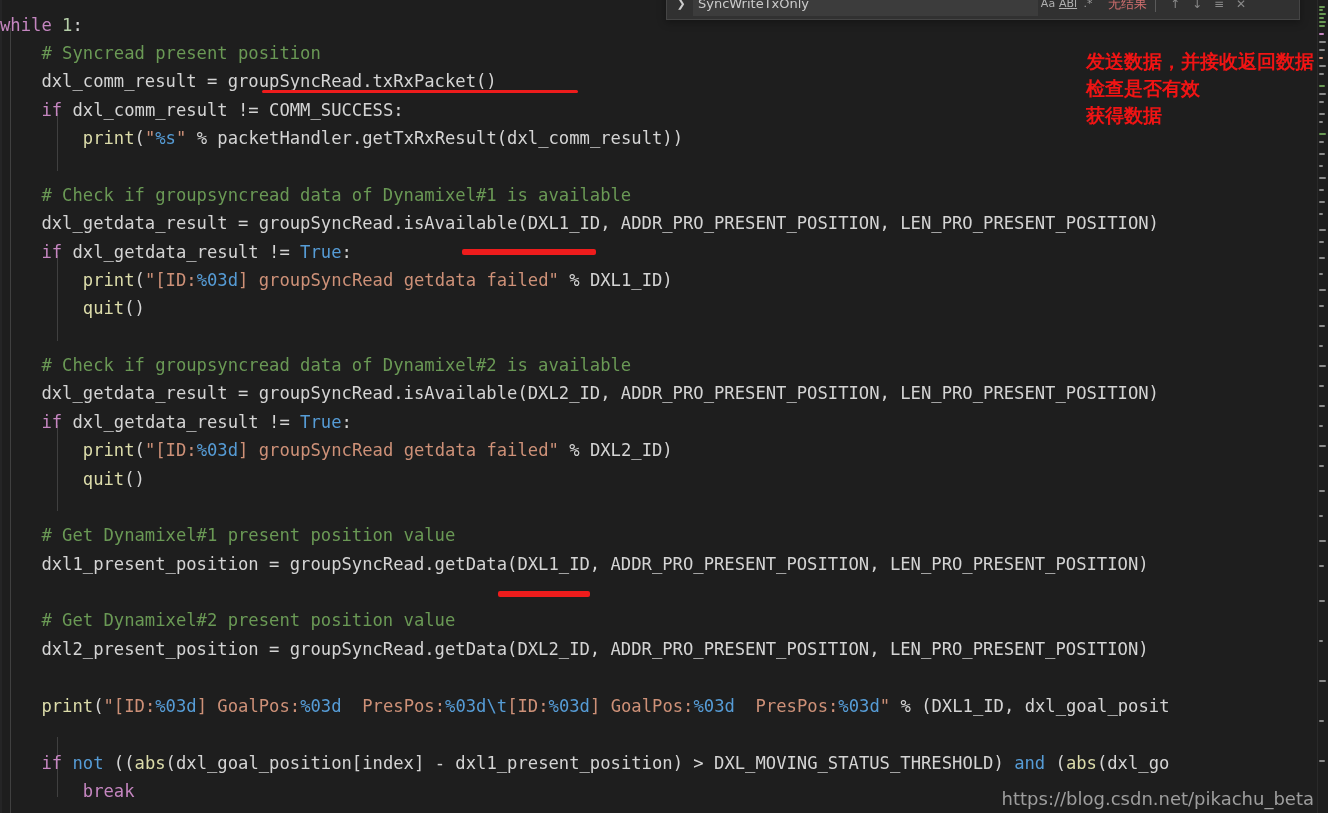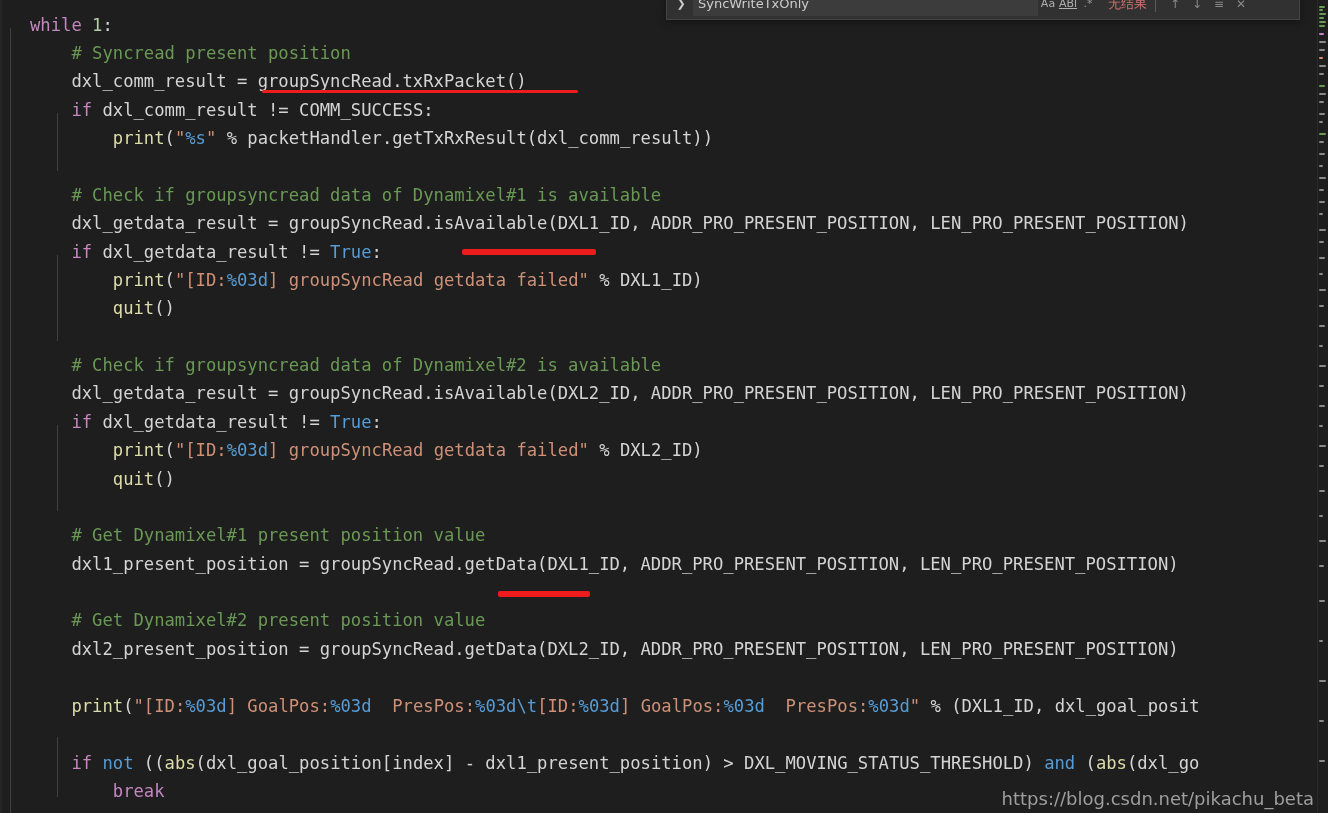--- a/index.html
+++ b/index.html
@@ -36,24 +36,23 @@
     width: 1318px; height: 813px;
     font-size: 17.2px;
     line-height: 28.34px;
     letter-spacing: 0px;
     white-space: pre;
     color: #d4d4d4;
     overflow: hidden;
   }
   .ln {
     position: absolute;
-    left: 16px;
+    left: 0;
     height: 28.34px;
     white-space: pre;
-    padding-left: 14px;
   }
 
   
   .kw   { color: #c586c0; }   
   .bkw  { color: #569cd6; }   
   .num  { color: #b5cea8; }
   .cmt  { color: #6a9955; }
   .str  { color: #ce9178; }
   .fn   { color: #dcdcaa; }
   .pln  { color: #d4d4d4; }
@@ -195,20 +194,25 @@
     </div>
 
   <div id="code"><div class="ln" style="top: 11px;"><span class="kw">while </span><span class="num">1</span><span class="pln">:</span></div><div class="ln" style="top: 39px;"><span class="cmt">    # Syncread present position</span></div><div class="ln" style="top: 67px;"><span class="pln">    dxl_comm_result = groupSyncRead.txRxPacket()</span></div><div class="ln" style="top: 96px;"><span class="pln">    </span><span class="kw">if</span><span class="pln"> dxl_comm_result != COMM_SUCCESS:</span></div><div class="ln" style="top: 124px;"><span class="pln">        </span><span class="fn">print</span><span class="pln">(</span><span class="str">"</span><span class="bkw">%s</span><span class="str">"</span><span class="pln"> % packetHandler.getTxRxResult(dxl_comm_result))</span></div><div class="ln" style="top: 152px;"></div><div class="ln" style="top: 181px;"><span class="cmt">    # Check if groupsyncread data of Dynamixel#1 is available</span></div><div class="ln" style="top: 209px;"><span class="pln">    dxl_getdata_result = groupSyncRead.isAvailable(DXL1_ID, ADDR_PRO_PRESENT_POSITION, LEN_PRO_PRESENT_POSITION)</span></div><div class="ln" style="top: 238px;"><span class="pln">    </span><span class="kw">if</span><span class="pln"> dxl_getdata_result != </span><span class="bkw">True</span><span class="pln">:</span></div><div class="ln" style="top: 266px;"><span class="pln">        </span><span class="fn">print</span><span class="pln">(</span><span class="str">"[ID:</span><span class="bkw">%03d</span><span class="str">] groupSyncRead getdata failed"</span><span class="pln"> % DXL1_ID)</span></div><div class="ln" style="top: 294px;"><span class="pln">        </span><span class="fn">quit</span><span class="pln">()</span></div><div class="ln" style="top: 323px;"></div><div class="ln" style="top: 351px;"><span class="cmt">    # Check if groupsyncread data of Dynamixel#2 is available</span></div><div class="ln" style="top: 379px;"><span class="pln">    dxl_getdata_result = groupSyncRead.isAvailable(DXL2_ID, ADDR_PRO_PRESENT_POSITION, LEN_PRO_PRESENT_POSITION)</span></div><div class="ln" style="top: 408px;"><span class="pln">    </span><span class="kw">if</span><span class="pln"> dxl_getdata_result != </span><span class="bkw">True</span><span class="pln">:</span></div><div class="ln" style="top: 436px;"><span class="pln">        </span><span class="fn">print</span><span class="pln">(</span><span class="str">"[ID:</span><span class="bkw">%03d</span><span class="str">] groupSyncRead getdata failed"</span><span class="pln"> % DXL2_ID)</span></div><div class="ln" style="top: 465px;"><span class="pln">        </span><span class="fn">quit</span><span class="pln">()</span></div><div class="ln" style="top: 493px;"></div><div class="ln" style="top: 521px;"><span class="cmt">    # Get Dynamixel#1 present position value</span></div><div class="ln" style="top: 550px;"><span class="pln">    dxl1_present_position = groupSyncRead.getData(DXL1_ID, ADDR_PRO_PRESENT_POSITION, LEN_PRO_PRESENT_POSITION)</span></div><div class="ln" style="top: 578px;"></div><div class="ln" style="top: 606px;"><span class="cmt">    # Get Dynamixel#2 present position value</span></div><div class="ln" style="top: 635px;"><span class="pln">    dxl2_present_position = groupSyncRead.getData(DXL2_ID, ADDR_PRO_PRESENT_POSITION, LEN_PRO_PRESENT_POSITION)</span></div><div class="ln" style="top: 663px;"></div><div class="ln" style="top: 692px;"><span class="pln">    </span><span class="fn">print</span><span class="pln">(</span><span class="str">"[ID:</span><span class="bkw">%03d</span><span class="str">] GoalPos:</span><span class="bkw">%03d</span><span class="str">  PresPos:</span><span class="bkw">%03d</span><span class="bkw">\t</span><span class="str">[ID:</span><span class="bkw">%03d</span><span class="str">] GoalPos:</span><span class="bkw">%03d</span><span class="str">  PresPos:</span><span class="bkw">%03d</span><span class="str">"</span><span class="pln"> % (DXL1_ID, dxl_goal_posit</span></div><div class="ln" style="top: 720px;"></div><div class="ln" style="top: 749px;"><span class="pln">    </span><span class="kw">if</span><span class="pln"> </span><span class="bkw">not</span><span class="pln"> ((</span><span class="fn">abs</span><span class="pln">(dxl_goal_position[index] - dxl1_present_position) &gt; DXL_MOVING_STATUS_THRESHOLD) </span><span class="bkw">and</span><span class="pln"> (</span><span class="fn">abs</span><span class="pln">(dxl_go</span></div><div class="ln" style="top: 777px;"><span class="pln">        </span><span class="kw">break</span></div></div>
 
   <div id="underlines">
       <div class="underline" style="left: 262px; top: 90px; width: 316px; height: 3px;"></div>
       <div class="underline" style="left: 462px; top: 249px; width: 134px; height: 6px;"></div>
       <div class="underline" style="left: 498px; top: 591px; width: 92px; height: 6px;"></div>
     </div>
 
+  <div id="annotations" style="color: rgb(240, 20, 20);">
+      <div>发送数据，并接收返回数据</div>
+      <div>检查是否有效</div>
+      <div>获得数据</div>
+    </div>
 
   <div id="find-widget">
     <div id="find-toggle">❯</div>
     <div id="find-input">
       <span class="txt">SyncWriteTxOnly</span>
     </div>
     <div class="find-opt">Aa</div>
     <div class="find-opt underlined">ABl</div>
     <div class="find-opt boxed">.*</div>
     <div id="find-count">无结果</div>

